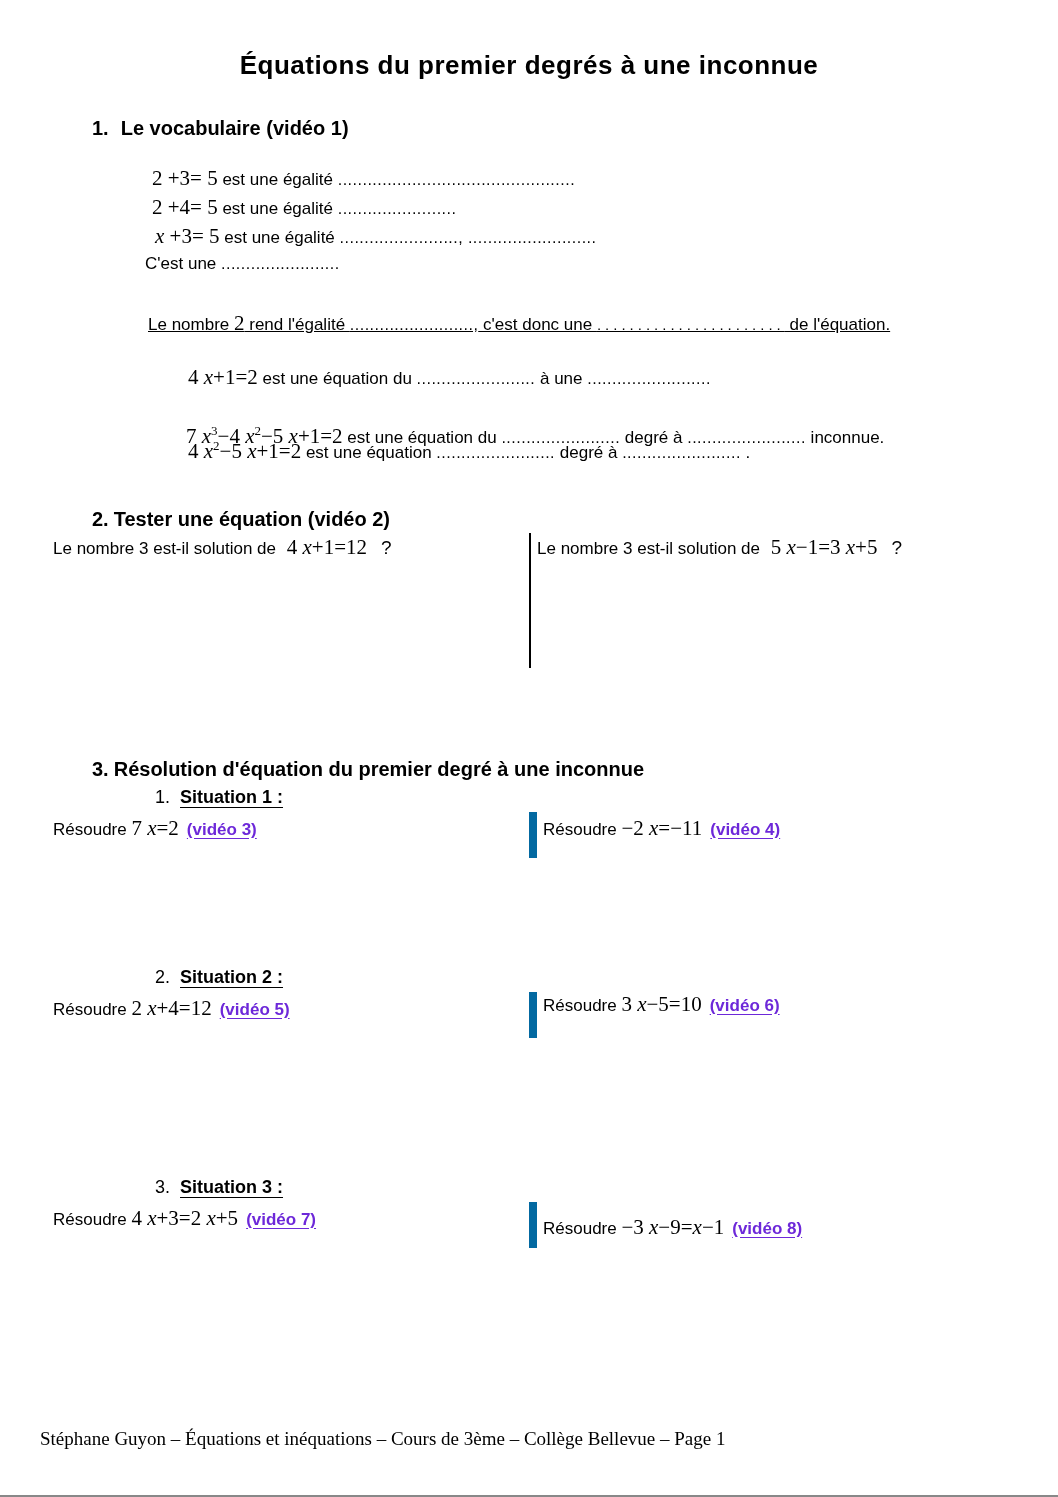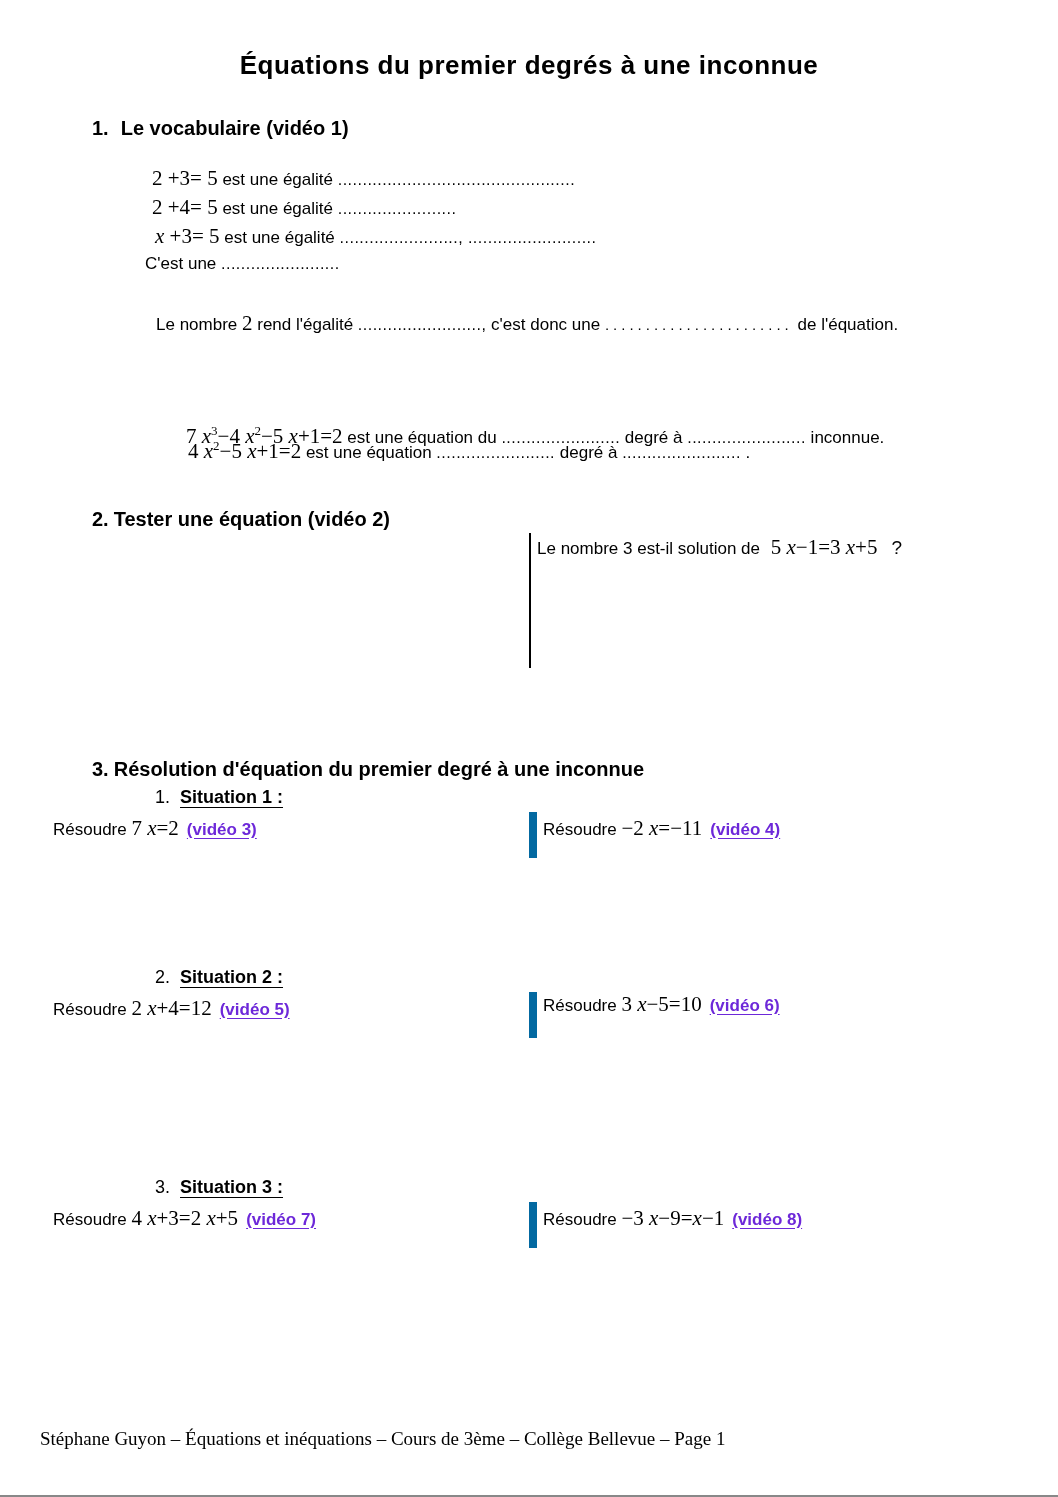--- a/index.html
+++ b/index.html
@@ -79,33 +79,39 @@
   <div class="abs line" style="top:195px; left:152px;">
     <span class="math">2 +4= 5</span><span class="txt"> est une égalité </span><span class="dots">........................</span>
   </div>
   <div class="abs line" style="top:224px; left:155px;">
     <span class="math"><i>x</i> +3= 5</span><span class="txt"> est une égalité </span><span class="dots">........................,</span><span class="txt"> </span><span class="dots">..........................</span>
   </div>
   <div class="abs line" style="top:254px; left:145px;">
     <span class="txt">C'est une </span><span class="dots">........................</span>
   </div>
 
-  <div class="abs line" style="top:311px; left:156px;">
+  <div class="abs line" style="top:311px; left:148px;text-decoration:underline;">
     <span class="txt">Le nombre </span><span class="math">2</span><span class="txt"> rend l'égalité </span><span class="dots">.........................,</span><span class="txt"> c'est donc une </span><span class="dots-spaced">.......................</span><span class="txt"> de l'équation.</span>
   </div>
 
+  <div class="abs line" style="top:365px; left:188px;">
+    <span class="math">4 <i>x</i>+1=2</span><span class="txt"> est une équation du </span><span class="dots">........................</span><span class="txt"> à une </span><span class="dots">.........................</span><span class="txt"></span>
+  </div>
   <div class="abs line" style="top:394px; left:188px;margin-top:45px;">
     <span class="math">4 <i>x</i><sup>2</sup>−5 <i>x</i>+1=2</span><span class="txt"> est une équation </span><span class="dots">........................</span><span class="txt"> degré à </span><span class="dots">........................</span><span class="txt"> .</span>
   </div>
   <div class="abs line" style="top:424px; left:186px;">
     <span class="math">7 <i>x</i><sup>3</sup>−4 <i>x</i><sup>2</sup>−5 <i>x</i>+1=2</span><span class="txt"> est une équation du </span><span class="dots">........................</span><span class="txt"> degré à </span><span class="dots">........................</span><span class="txt"> inconnue.</span>
   </div>
 
   <div class="abs heading heading2" style="top:508px; left:92px;">
     <span class="h-num">2.</span><span>Tester une équation (vidéo 2)</span>
+  </div>
+  <div class="abs line" style="top:535px; left:53px;">
+    <span class="txt">Le nombre 3 est-il solution de </span><span class="math" style="margin-left:6px;">4 <i>x</i>+1=12</span><span class="q-mark">?</span>
   </div>
   <div class="abs divider-v" style="top:533px; left:529px; height:135px;"></div>
   <div class="abs line" style="top:535px; left:537px;">
     <span class="txt">Le nombre 3 est-il solution de </span><span class="math" style="margin-left:6px;">5 <i>x</i>−1=3 <i>x</i>+5</span><span class="q-mark">?</span>
   </div>
 
   <div class="abs heading heading3" style="top:758px; left:92px;">
     <span class="h-num">3.</span><span>Résolution d'équation du premier degré à une inconnue</span>
   </div>
 
@@ -128,19 +134,19 @@
   <div class="abs col-right" style="top:992px; left:529px;">
     <span class="line" style=""><span class="txt">Résoudre </span><span class="math">3 <i>x</i>−5=10</span><span class="video">(vidéo 6)</span></span>
   </div>
 
   <div class="abs line" style="top:1177px; left:155px;">
     <span class="sit-label">3.</span><span class="sit-title">Situation 3 :</span>
   </div>
   <div class="abs line" style="top:1206px; left:53px;">
     <span class="txt">Résoudre </span><span class="math">4 <i>x</i>+3=2 <i>x</i>+5</span><span class="video">(vidéo 7)</span>
   </div>
-  <div class="abs col-right" style="top:1202px; left:529px;">
+  <div class="abs col-right" style="top:1202px; left:529px;align-items:center;">
     <span class="line" style="margin-top:4px;"><span class="txt">Résoudre </span><span class="math">−3 <i>x</i>−9=<i>x</i>−1</span><span class="video">(vidéo 8)</span></span>
   </div>
 
   <div class="abs footer-text" style="top:1428px; left:40px;">Stéphane Guyon – Équations et inéquations – Cours de 3ème – Collège Bellevue – Page 1</div>
 
 </div>
 
 </body></html>

